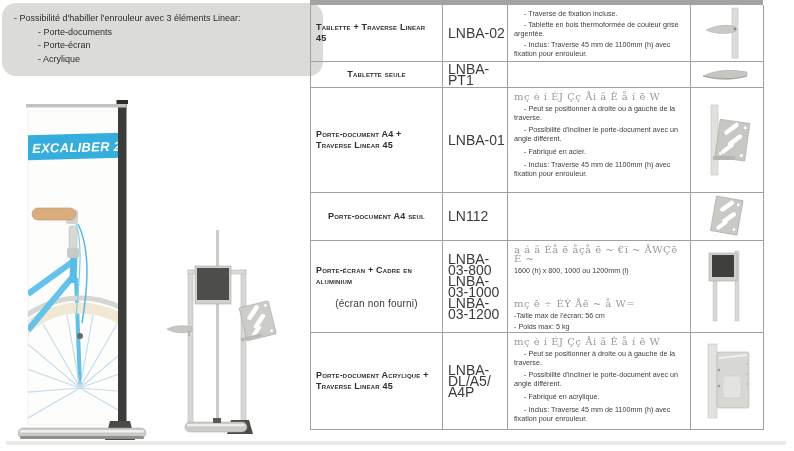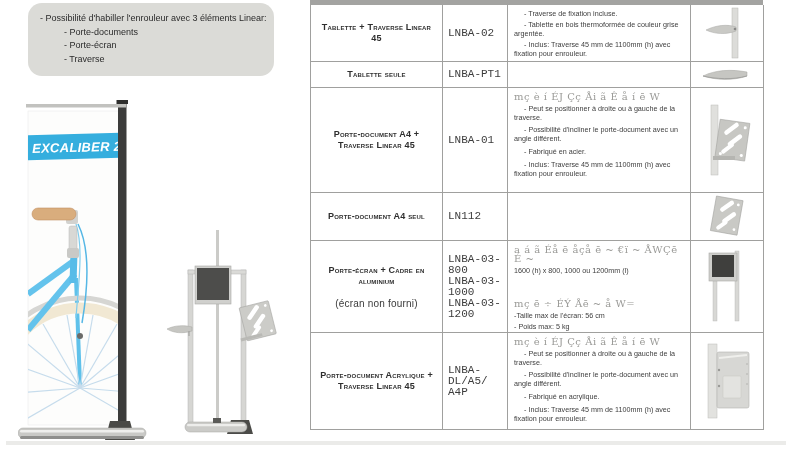--- a/index.html
+++ b/index.html
@@ -1,20 +1,20 @@
 <!DOCTYPE html>
 <html><head>
 <meta charset="utf-8">
 <style>
   html,body{margin:0;padding:0;background:#fff;}
   .page{position:relative;width:794px;height:451px;background:#ffffff;overflow:hidden;
         font-family:"Liberation Sans",sans-serif;color:#3a3a3a;}
 
   
-  .info-box{position:absolute;left:28px;top:3px;width:246px;box-sizing:border-box;
+  .info-box{position:absolute;left:2px;top:3px;width:321px;box-sizing:border-box;
             background:#dbdbd7;border-radius:14px;padding:9px 22px 10px 12px;
             font-size:9px;line-height:13.5px;color:#2b2b2b;white-space:nowrap;}
   .info-box .ind1{padding-left:24px;}
   .info-box .last{margin-top:4px;}
 
   
   .bottom-strip{position:absolute;left:6px;top:441px;width:780px;height:4px;background:#ebebe9;}
 
   
   .banner-photo{position:absolute;left:18px;top:98px;width:140px;height:352px;}
@@ -22,44 +22,44 @@
 
   
   .tbl{position:absolute;left:310px;top:0;width:454px;}
   .topbar{width:453px;height:5px;background:#a3a3a1;}
   .grid{display:grid;grid-template-columns:132px 65px 183px 73px;
         grid-template-rows:57px 26px 105px 48px 92px 97px;
         border-left:1px solid #a0a09e;width:453px;box-sizing:content-box;}
   .cell{border-right:1px solid #a0a09e;border-bottom:1px solid #a0a09e;
         box-sizing:border-box;overflow:hidden;}
   .c-name{display:flex;flex-direction:column;align-items:center;justify-content:center;
-          text-align:center;padding:0 5px;font-weight:bold;font-variant:small-caps;
+          text-align:left;padding:0 5px;font-weight:bold;font-variant:small-caps;
           font-size:9px;line-height:11px;color:#2e2e2e;letter-spacing:.2px;}
   .c-name .sub{font-variant:normal;font-weight:normal;font-size:10px;margin-top:11px;color:#3a3a3a;}
-  .c-code{display:flex;align-items:center;padding-left:5px;font-size:11px;line-height:11px;
-          color:#3c3c3c;white-space:pre-line;font-family:Liberation Mono, monospace;}
+  .c-code{display:flex;align-items:center;padding-left:5px;font-size:14px;line-height:11px;
+          color:#3c3c3c;white-space:pre-line;}
   .c-desc{padding:5px 5px 3px 6px;font-size:7.2px;line-height:8.8px;color:#3d3d3d;}
   .dl{margin-bottom:2.5px;}
   .bullet{text-indent:10px;}
   .sp{margin-bottom:4px;}
   .garbled{font-family:"DejaVu Serif",serif;color:#9a9a97;font-size:10px;
            letter-spacing:.5px;margin-bottom:3px;}
   .gap-top{margin-top:25px;}
   .c-img{display:flex;align-items:center;justify-content:center;}
 </style>
 </head>
 <body>
 
 <div class="page">
 
   <div class="info-box">
     <div>- Possibilité d'habiller l'enrouleur avec 3 éléments Linear:</div>
     <div class="ind1">- Porte-documents</div>
     <div class="ind1">- Porte-écran</div>
-    <div class="ind1">- Traverse</div>
+    <div class="ind1">- Acrylique</div>
   </div>
 
   <div class="bottom-strip"></div>
 
   <svg class="banner-photo" viewBox="0 0 140 352">
     <defs>
         <clipPath id="bclip">
           <rect x="10" y="13" width="92" height="314"></rect>
         </clipPath>
       </defs>

